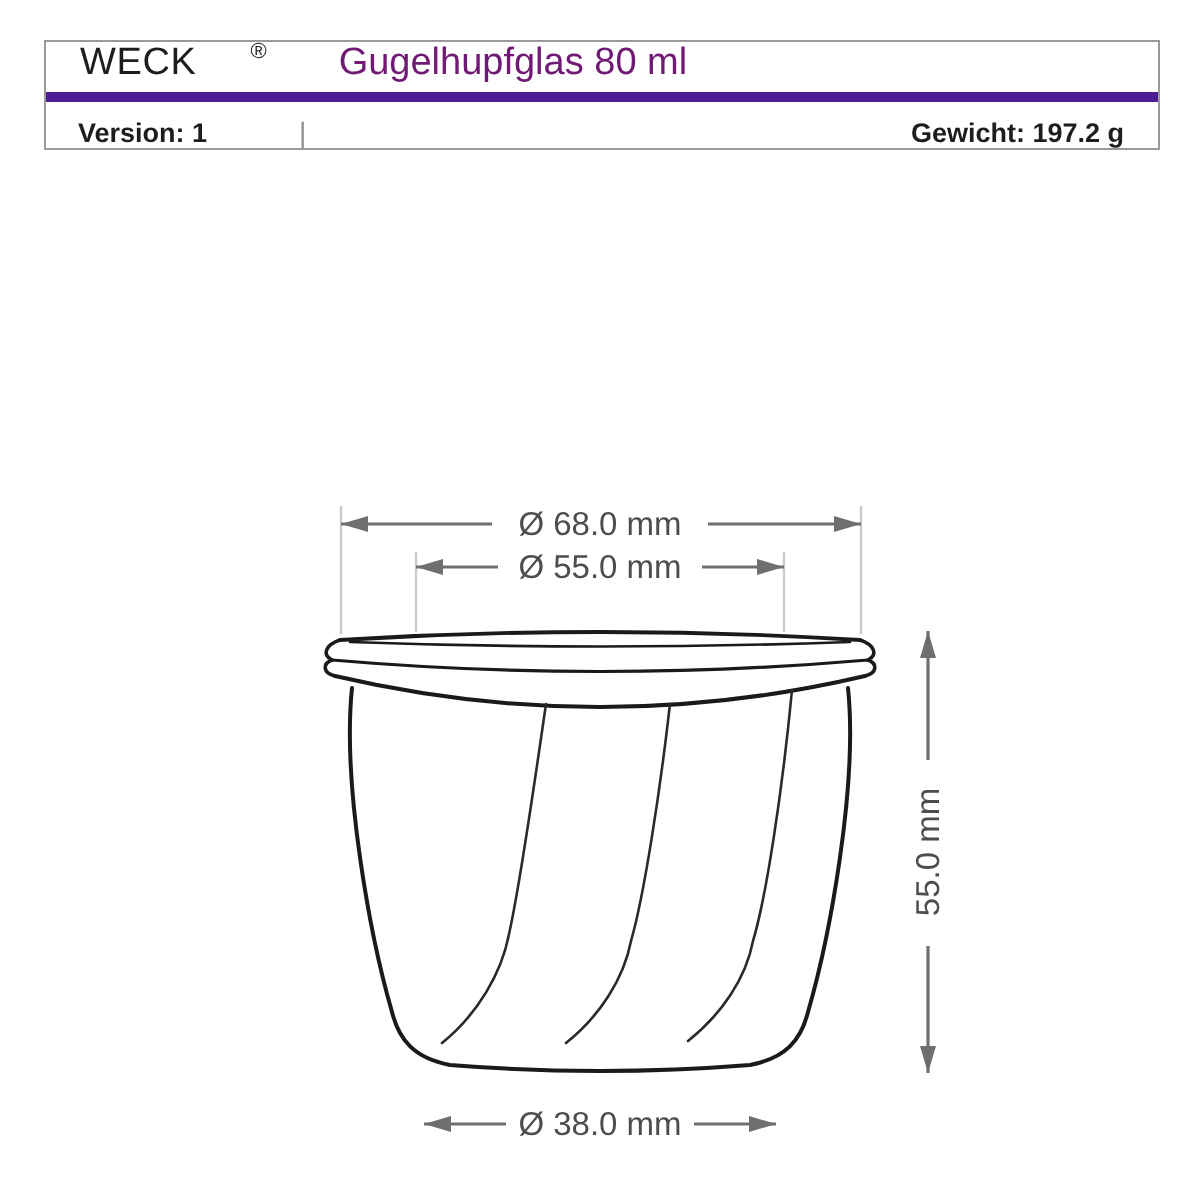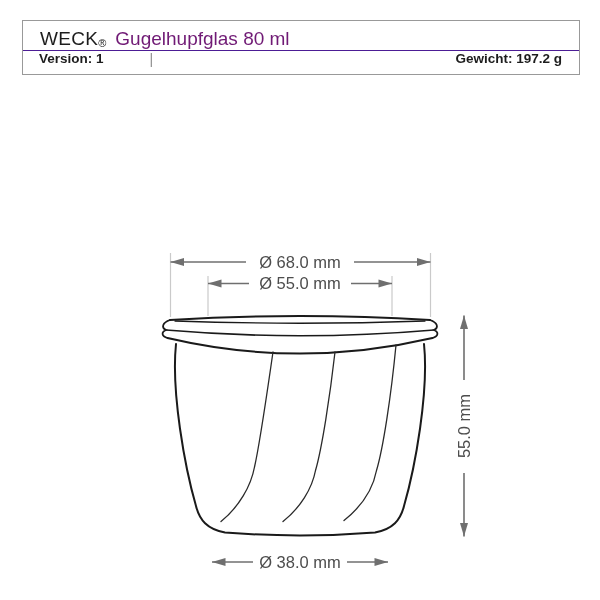--- a/index.html
+++ b/index.html
@@ -15,25 +15,26 @@
   
   .header-box {
     position: absolute;
     left: 22px; top: 20px;
     width: 558px; height: 55px;
     border: 1px solid #999999;
     background: #ffffff;
   }
   .title-row {
     height: 30px;
-    border-bottom: 1px solid #4c1d95;
+    border-bottom: 5px solid #4c1d95;
     display: flex;
-    align-items: flex-end;
+    align-items: flex-start;
     padding-left: 17px;
     white-space: nowrap;
+    gap: 27px;
   }
   .brand {
     font-size: 19px;
     color: #1d1d1d;
     letter-spacing: 0.3px;
   }
   .reg-mark {
     font-size: 11px;
     color: #1d1d1d;
     vertical-align: top;
@@ -41,21 +42,21 @@
     top: -1px;
     margin-right: 9px;
   }
   .product-name {
     font-size: 19px;
     color: #701a75;
   }
   .meta-row {
     height: 23px;
     display: flex;
-    align-items: flex-start;
+    align-items: flex-end;
     padding: 0 17px 0 16px;
     font-size: 13.5px;
     font-weight: 700;
     color: #1d1d1d;
     white-space: nowrap;
     gap: 37px;
   }
   .meta-sep {
     font-weight: 400;
     color: #8c8c8c;

